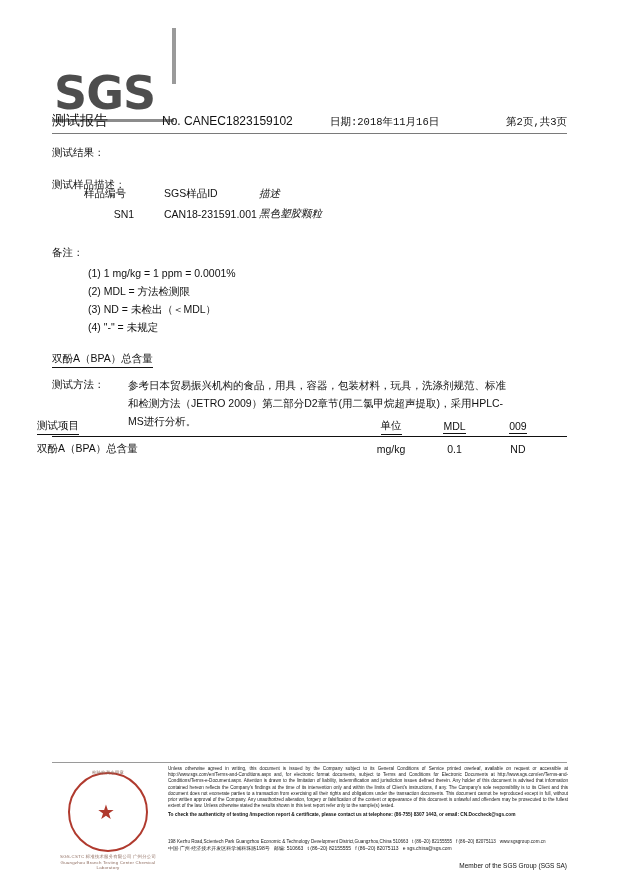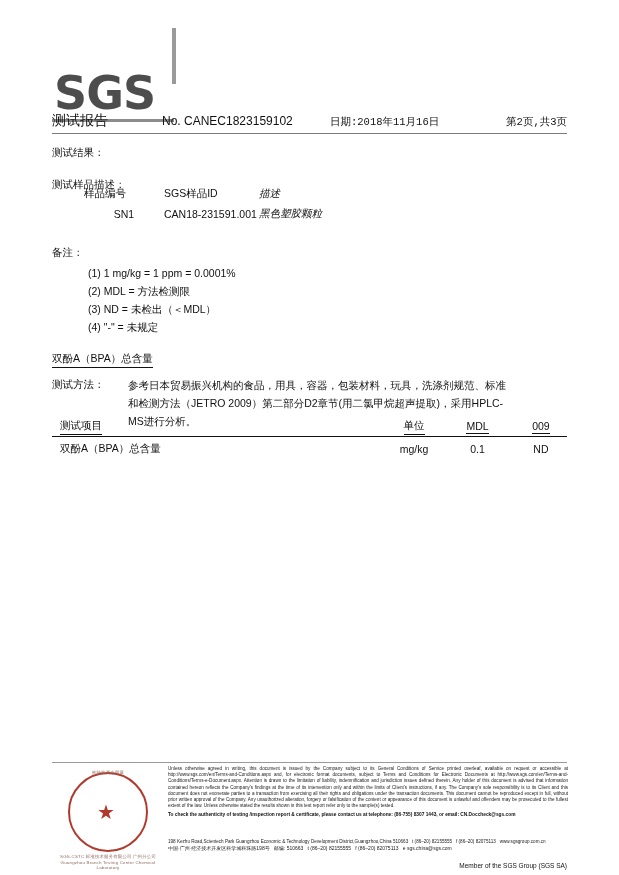--- a/index.html
+++ b/index.html
@@ -164,21 +164,21 @@
     top: 376px;
     width: 380px;
     font-size: 10.5px;
     line-height: 18px;
     color: #111;
   }
 
   
   .res-table {
     position: absolute;
-    left: 59px;
+    left: 36px;
     top: 418px;
     width: 515px;
     font-size: 10.5px;
     border-collapse: collapse;
     color: #111;
   }
   .res-table th {
     font-weight: normal;
     text-align: left;
     padding-bottom: 3px;

